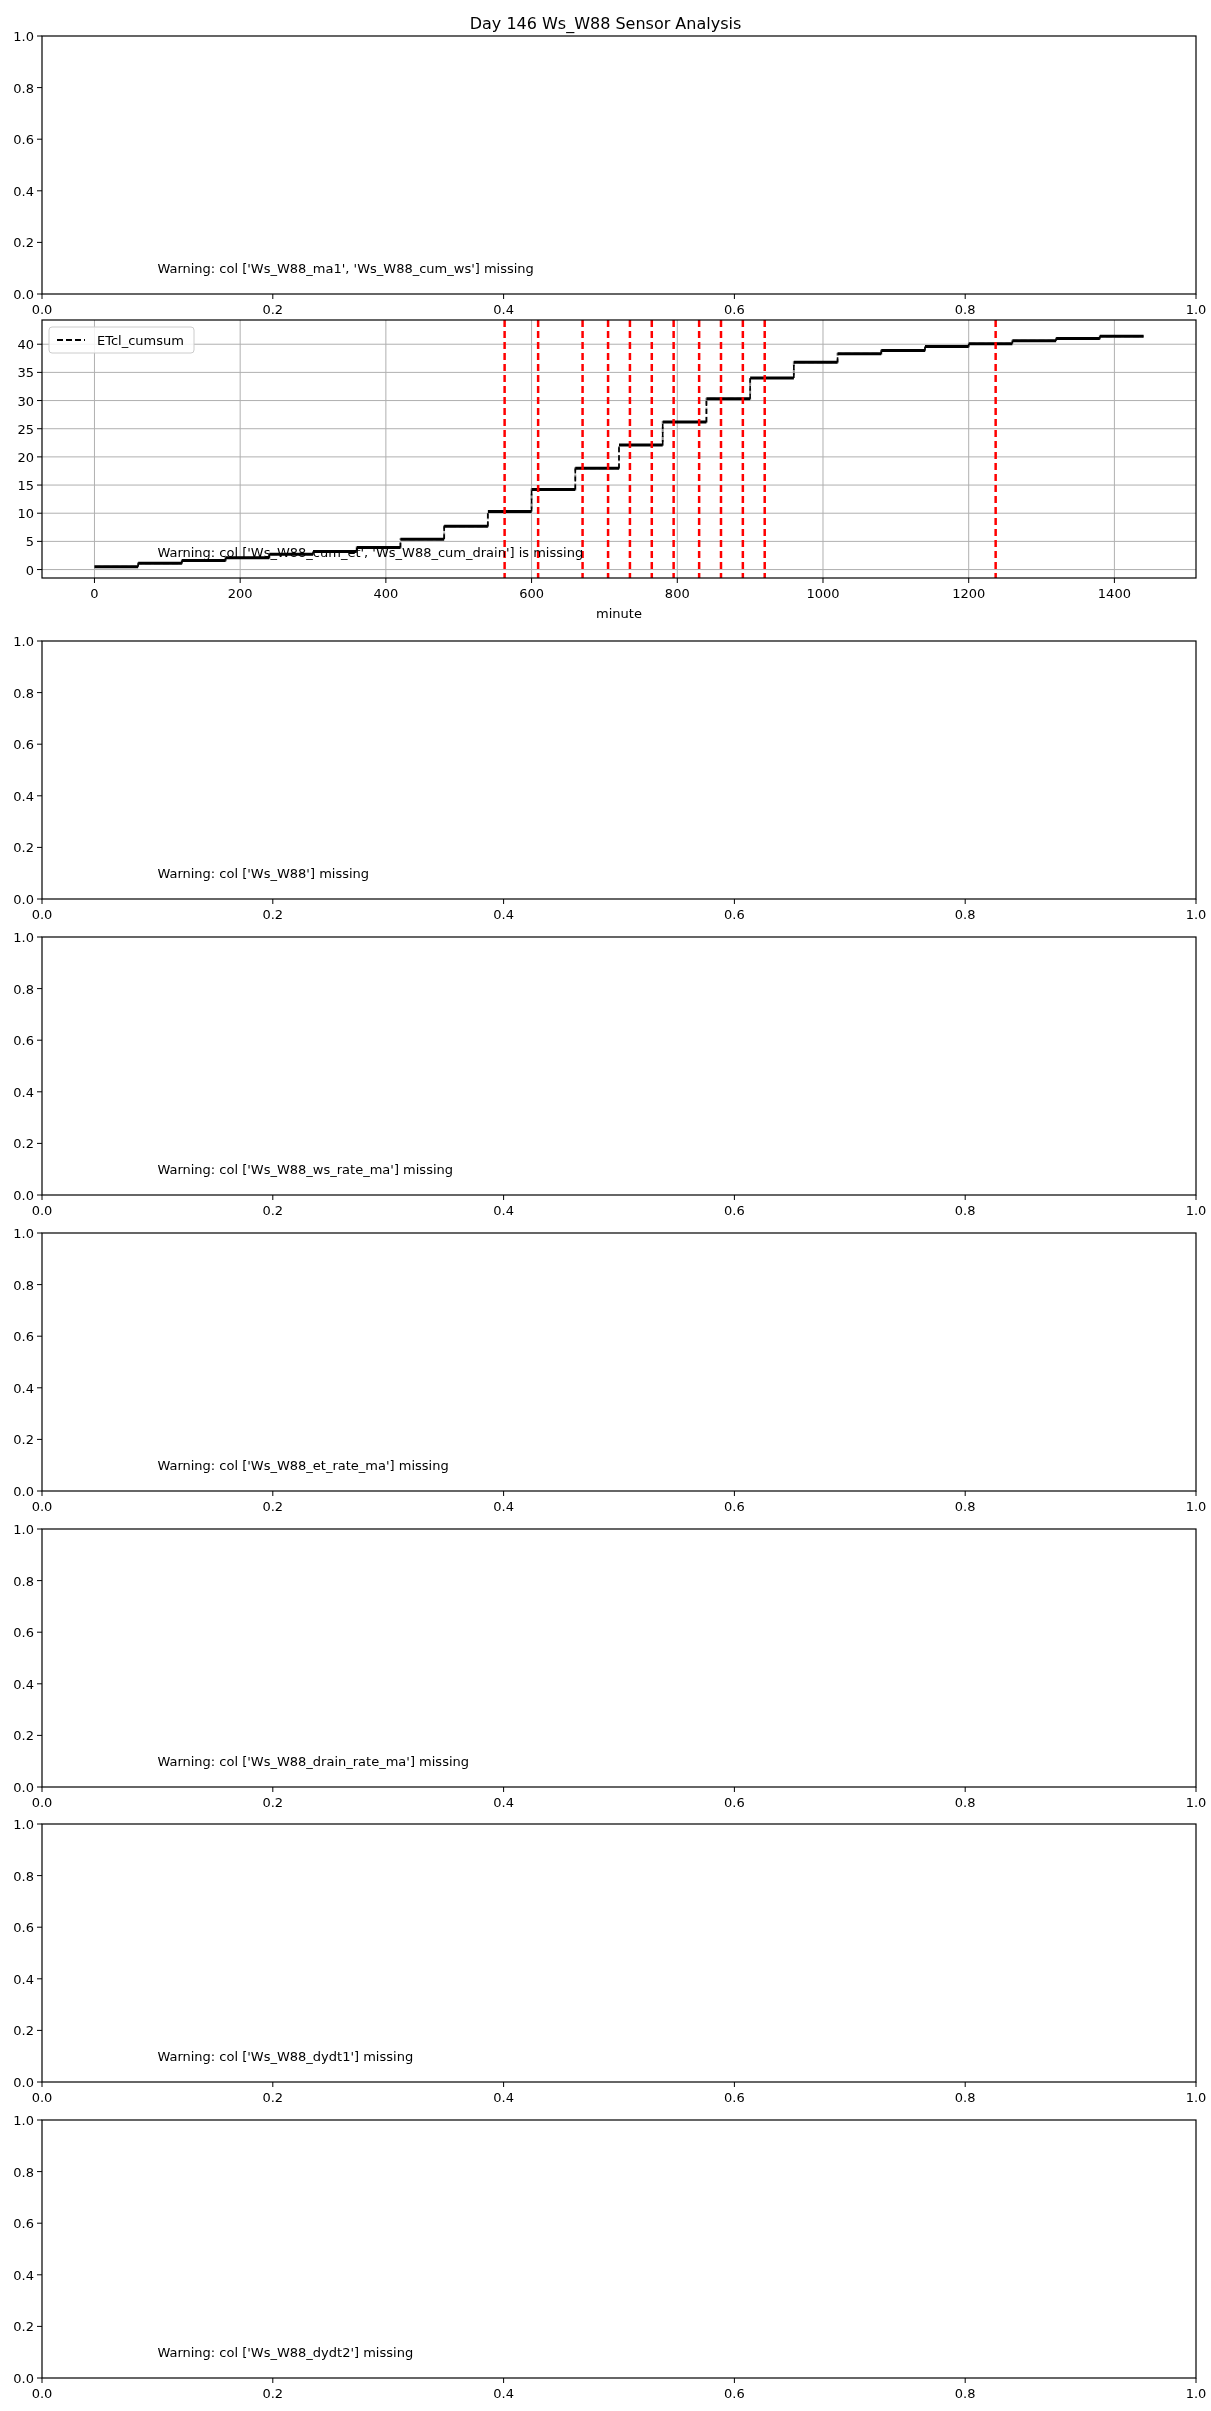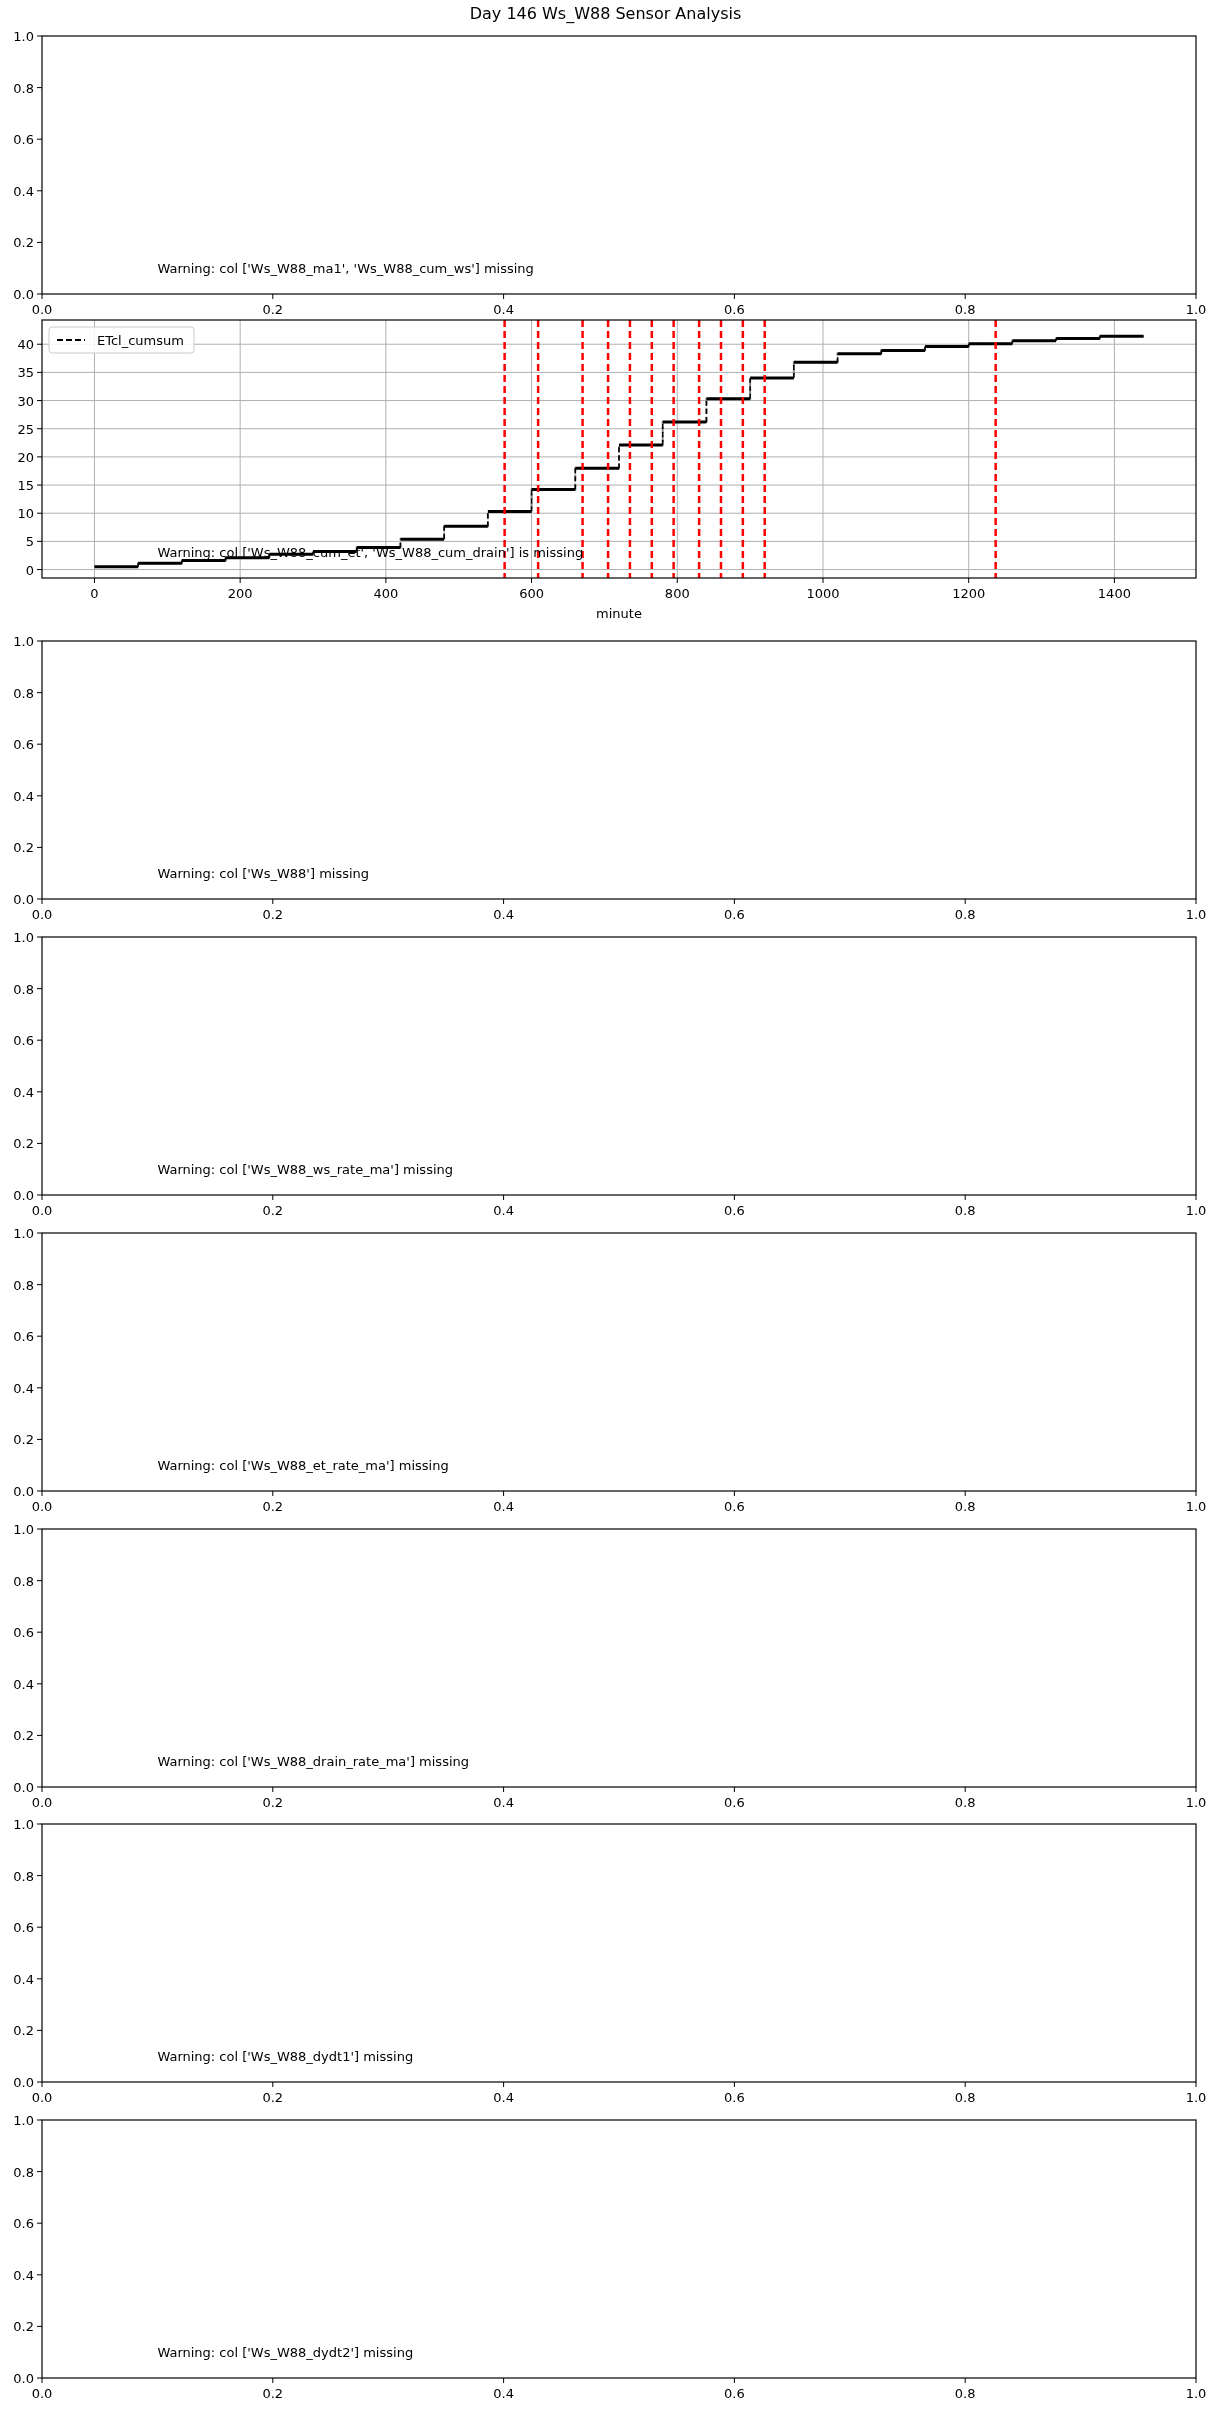--- a/index.html
+++ b/index.html
@@ -1,18 +1,18 @@
 <!DOCTYPE html>
 <html><head>
 <meta charset="utf-8">
 <style>
   html, body { margin: 0; padding: 0; background: #ffffff; }
   body { width: 1211px; height: 2411px; position: relative; overflow: hidden;
          font-family: "DejaVu Sans", sans-serif; color: #000; }
-  .title { position: absolute; top: 4px; left: 0; width: 1211px; text-align: center;
+  .title { position: absolute; top: 14px; left: 0; width: 1211px; text-align: center;
            font-size: 16px; }
   svg text { font-family: "DejaVu Sans", sans-serif; }
   .panel { position: absolute; left: 0; width: 1211px; }
 </style>
 </head>
 <body>
 
 <div class="title">Day 146 Ws_W88 Sensor Analysis</div>
 
 <div id="panels">

